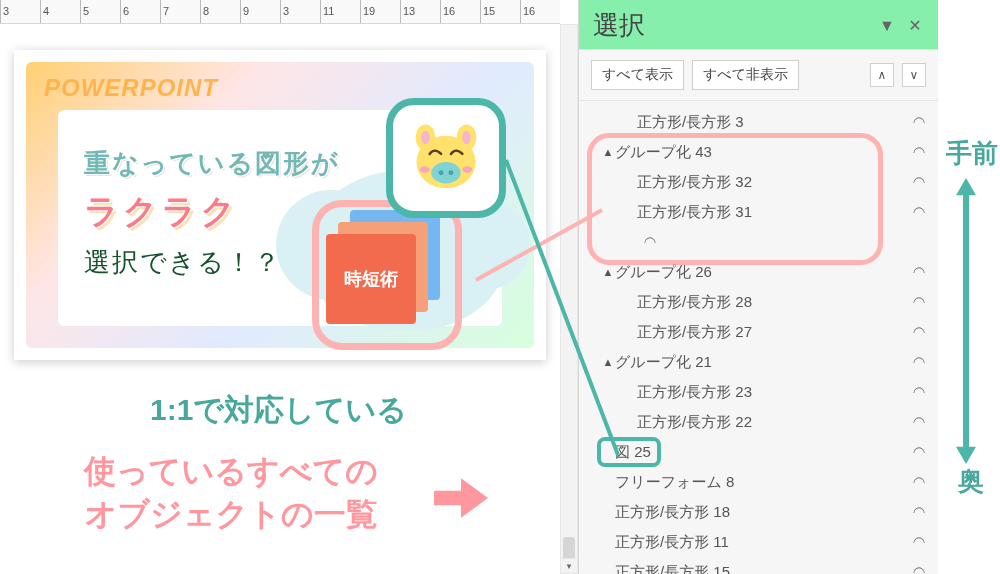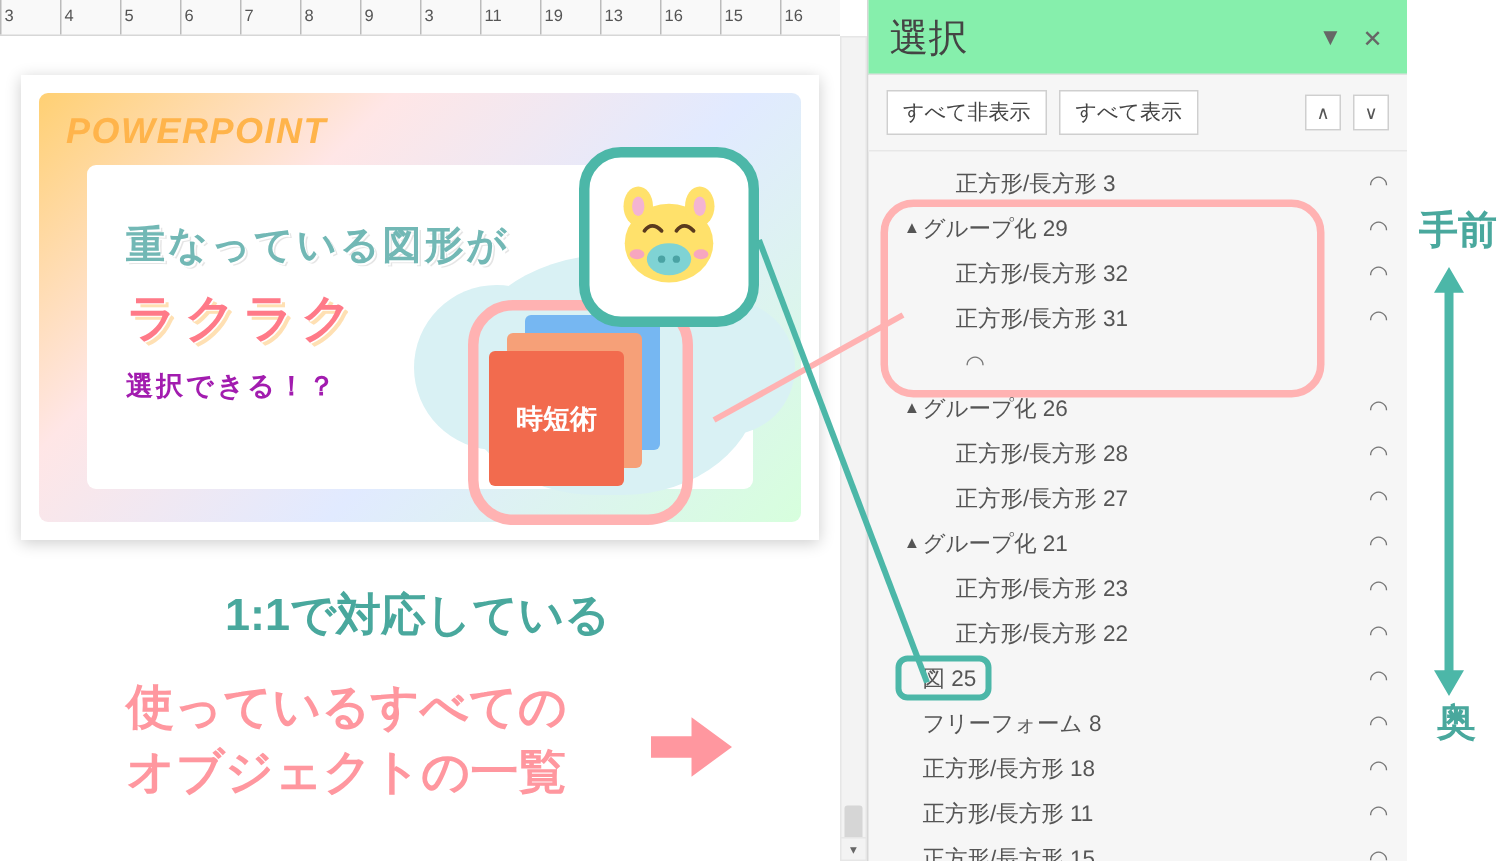--- a/index.html
+++ b/index.html
@@ -44,21 +44,21 @@
     font-weight: 700; font-style: italic;
     color: #ffb44b; font-size: 24px; letter-spacing: 1px;
     font-family: "Arial Black", sans-serif;
   }
   .slide-text { position: absolute; left: 70px; top: 96px; }
   .line1 { color: #72b8b5; font-weight: 800; font-size: 26px;
            text-shadow: 1px 1px 0 #fff, 2px 2px 0 rgba(0,0,0,.1); letter-spacing:2px;}
   .line2 { color: #ff7a88; font-weight: 900; font-size: 34px;
            text-shadow: 1px 1px 0 #fff, 3px 3px 0 #ffe0b3;
            margin: 8px 0 10px; letter-spacing:4px;}
-  .line3 { color: #a21caf; font-weight: 700; font-size: 18px;
+  .line3 { color: #14532d; font-weight: 400; font-size: 26px;
            text-shadow: 1px 1px 0 #fff; letter-spacing:2px;}
   .cloud {
     position: absolute; right: 40px; top: 120px;
     width: 200px; height: 160px;
     background: #d9f1f4; border-radius: 60% 60% 55% 55%;
     filter: blur(0.2px);
   }
   .cloud:before, .cloud:after {
     content:""; position:absolute; background:#d9f1f4; border-radius:50%;
   }
@@ -230,42 +230,42 @@
   <div class="pane-head">
     <div class="pane-title">選択</div>
     <div class="pane-headbtn">
         <span>▼</span>
       </div>
     <div class="pane-headbtn">
         <span>✕</span>
       </div>
   </div>
   <div class="pane-tools">
+    <button class="btn">すべて表示</button>
     <button class="btn">すべて非表示</button>
-    <button class="btn">すべて表示</button>
     <div style="flex:1"></div>
     <div class="sqbtn">
         <span>∧</span>
       </div>
     <div class="sqbtn">
         <span>∨</span>
       </div>
   </div>
   <div class="pane-body" id="pane-body">
 
     <div class="hl-pink" style="left:8px; top:32px; width:296px; height:132px;"></div>
     <div class="hl-teal" style="left:18px; top:336px; width:64px; height:30px;"></div>
   <div class="row indent-1">
         <span class="toggle"></span>
         <span class="label">正方形/長方形 3</span>
         <span class="eye">◠</span>
       </div>
       <div class="row indent-0">
         <span class="toggle">▲</span>
-        <span class="label">グループ化 29</span>
+        <span class="label">グループ化 43</span>
         <span class="eye">◠</span>
       </div>
       <div class="row indent-1">
         <span class="toggle"></span>
         <span class="label">正方形/長方形 32</span>
         <span class="eye">◠</span>
       </div>
       <div class="row indent-1">
         <span class="toggle"></span>
         <span class="label">正方形/長方形 31</span>

